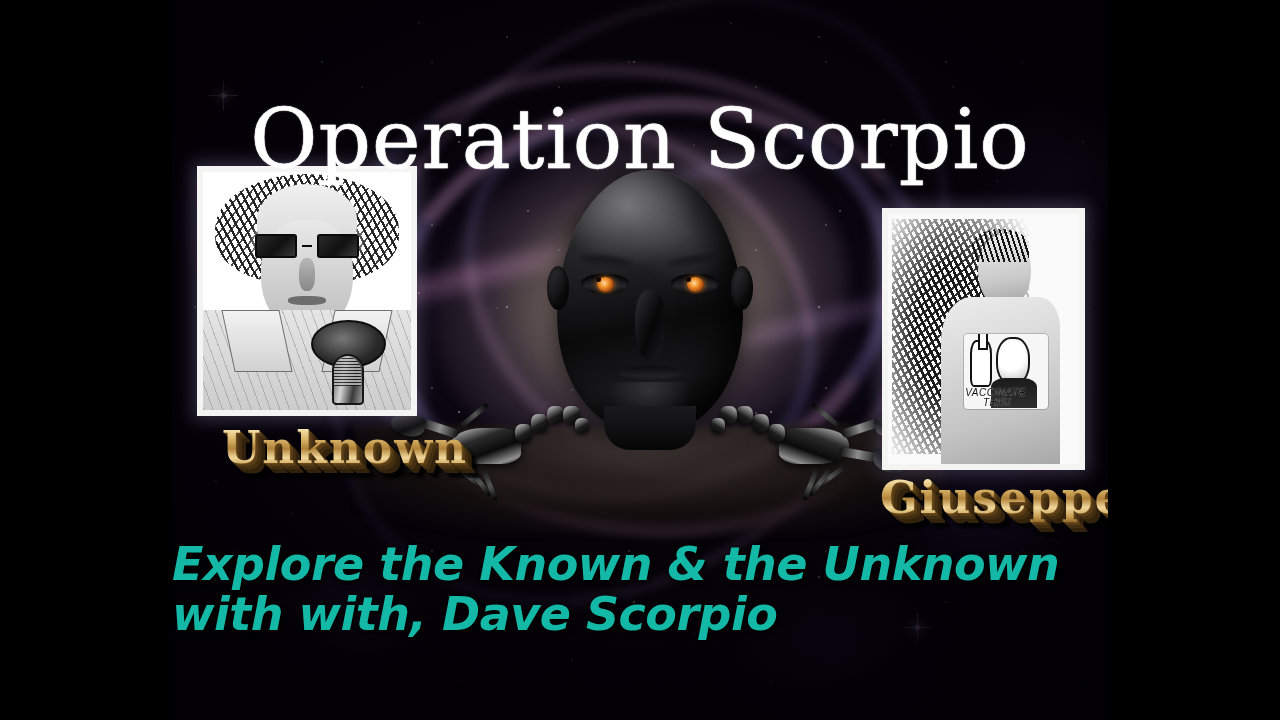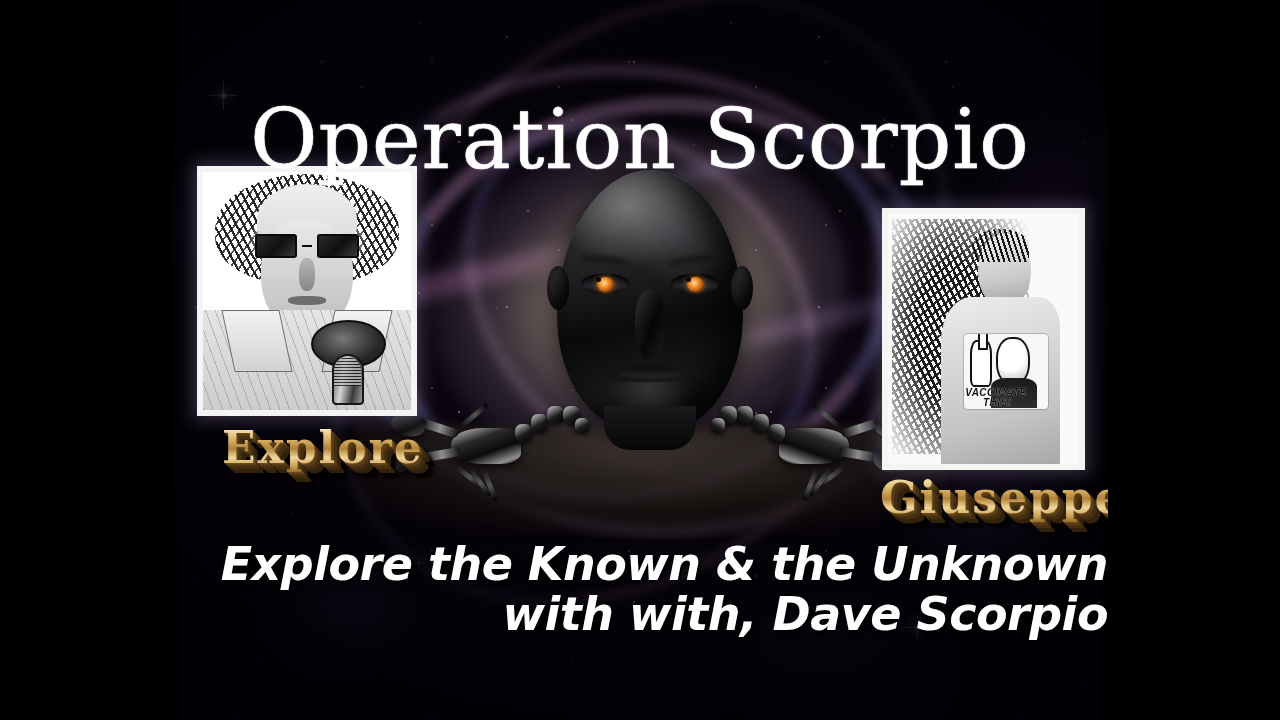--- a/index.html
+++ b/index.html
@@ -299,21 +299,21 @@
     border:2px solid #161616;
   }
   #gi-logo .suit {
     position:absolute; left:32%; top:58%; width:54%; height:40%;
     background: linear-gradient(180deg,#1b1b1b,#2e2e2e);
     border-radius:30% 30% 0 0;
   }
   .gi-txt {
     position:absolute; color:#111;
     font-family:"Liberation Sans", sans-serif;
-    font-weight:700; font-style:italic;
+    font-weight:400; font-style:italic;
     letter-spacing:.5px;
     text-shadow: 0 0 1px #fff;
     margin-top: 12px;
   }
   #gi-txt1 { left:1%; bottom:15%; font-size:10px; }
   #gi-txt2 { left:22%; bottom:2%;  font-size:10px; }
 
   
   .gold-name {
     position: absolute;
@@ -463,22 +463,22 @@
     transform-origin: 0 50%;
   }
 
   
   #subtitle {
     position: absolute;
     left: 172px;
     top: 540px;
     width: 936px;
     z-index: 40;
-    text-align: right;
-    color: #ffffff;
+    text-align: left;
+    color: #14b8a6;
     font-family: "DejaVu Sans", sans-serif;
     font-weight: 700;
     font-style: italic;
     font-size: 46px;
     line-height: 1.08;
     letter-spacing: -0.5px;
     text-shadow: 2px 3px 5px rgba(0,0,0,.95), 0 0 2px rgba(0,0,0,.9);
   }
   #subtitle .l2 { display:block; }
 </style>
@@ -575,21 +575,21 @@
       <div id="sc-jacket"></div>
       <div id="sc-collarL"></div>
       <div id="sc-collarR"></div>
       <div id="sc-mic">
         <span class="shield"></span>
         <span class="body"></span>
         <span class="grill"></span>
       </div>
     </div>
   </div>
-  <div id="name-scorpio" class="gold-name">Explore</div>
+  <div id="name-scorpio" class="gold-name">Unknown</div>
 
   <div id="frame-giuseppe" class="photo-frame">
     <div class="photo">
       <div id="gi-bg"></div>
       <div id="gi-dark"></div>
       <div id="gi-head"></div>
       <div id="gi-hairtop"></div>
       <div id="gi-shirt"></div>
       <div id="gi-logo">
         <span class="hand"></span>

